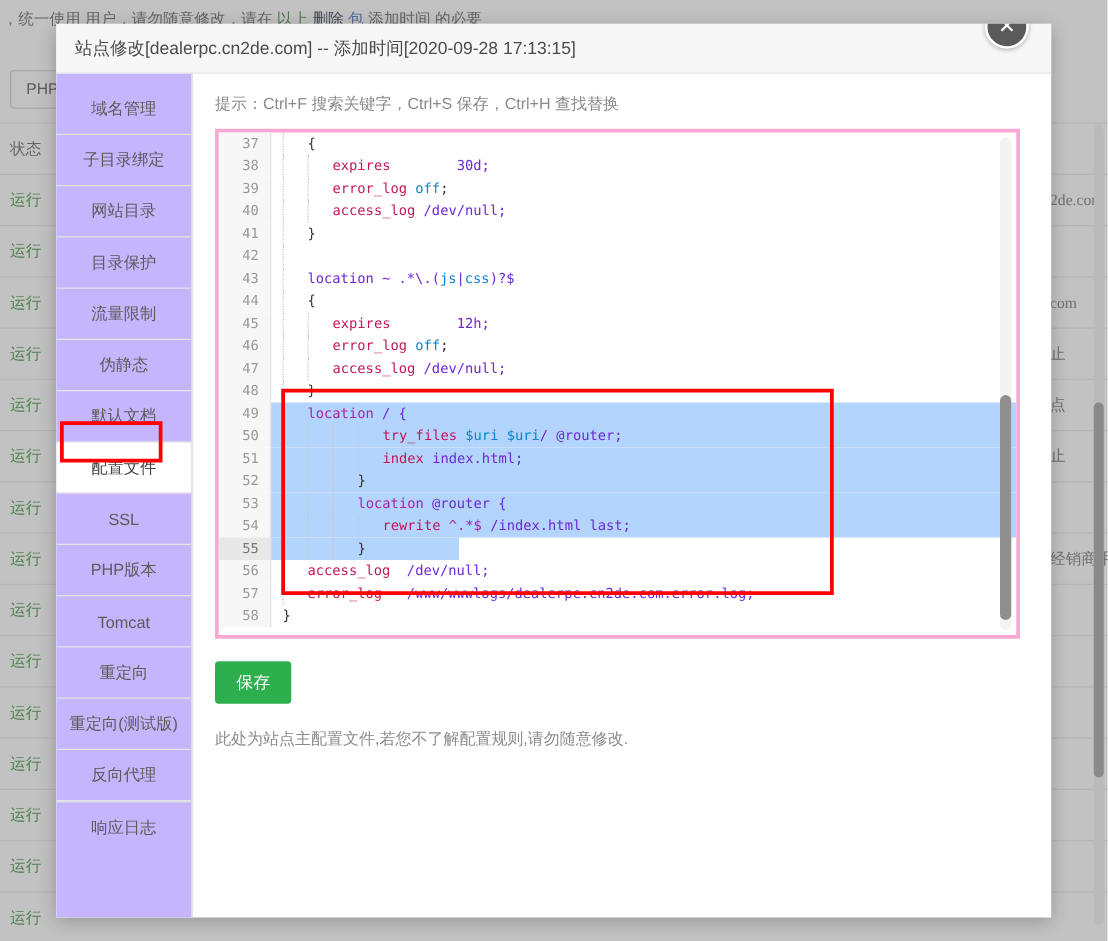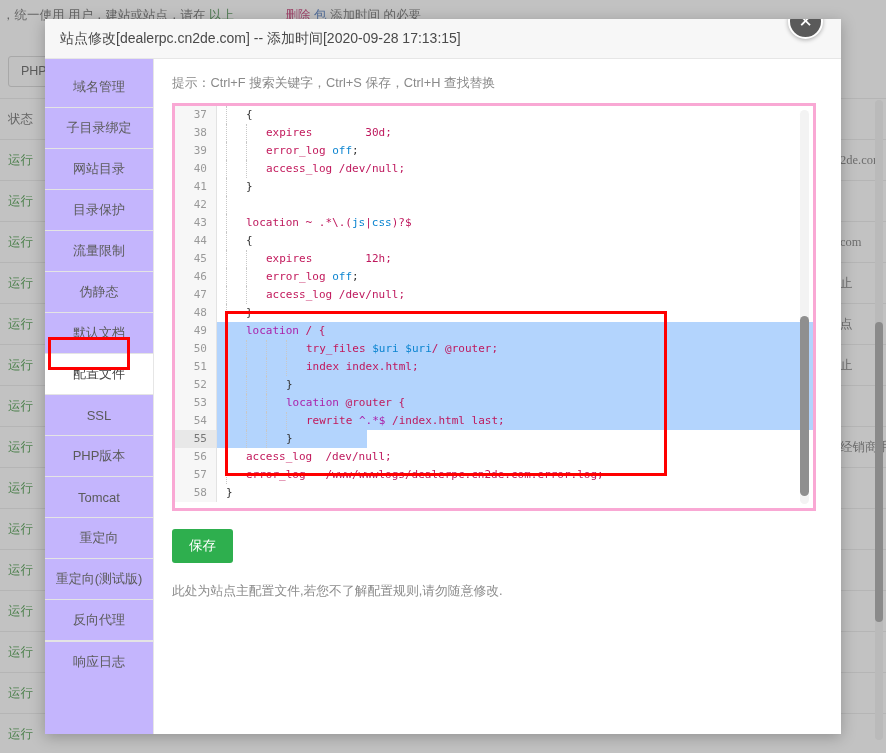--- a/index.html
+++ b/index.html
@@ -28,21 +28,21 @@
     width: 886px; height: 30px;
     background: #ffffff;
     font-size: 12.5px;
     color: #555;
     white-space: nowrap;
     padding: 7px 0 0 2px;
     box-sizing: border-box;
   }
   .bg-topbar .kw-green { color: #2e7d32; }
   .bg-topbar .kw-blue  { color: #2a5db0; }
-  .bg-topbar .kw-red   { color: #be185d; margin-left: 48px; }
+  .bg-topbar .kw-red   { color: #0f172a; }
 
   .bg-btn {
     position: absolute;
     top: 56px; left: 8px;
     border: 1px solid #cfcfcf;
     border-radius: 3px;
     background: #fdfdfd;
     color: #444;
     font-size: 12.5px;
     padding: 6px 12px;
@@ -239,21 +239,21 @@
   }
   .guide {
     position: absolute;
     top: 0; bottom: 0;
     width: 1px;
     border-left: 1px dotted #c8c8c8;
   }
   .tok-kw    { color: #aa22aa; }
   .tok-dir   { color: #c2185b; }
   .tok-var   { color: #0b84d0; }
-  .tok-num   { color: #be185d; }
+  .tok-num   { color: #6d28d9; }
   .tok-punct { color: #333; }
 
   #editor-redbox {
     position: absolute;
     left: 50px; top: 205px;
     width: 442px; height: 165px;
     border: 3px solid #ff0000;
     box-sizing: border-box;
     pointer-events: none;
     z-index: 20;
@@ -294,21 +294,21 @@
     white-space: nowrap;
   }
 </style>
 </head>
 <body>
 
 <div id="background-page">
 
   <div class="bg-topbar">
     <span>，统一使用</span>
-    <span>用户，建站或站点，请在</span>
+    <span>用户，请勿随意修改，请在</span>
     <span class="kw-green">以上</span>
     <span class="kw-red">删除</span>
     <span class="kw-blue">包</span>
     <span>添加时间</span>
     <span>的必要</span>
   </div>
 
   <div class="bg-btn">PHP命</div>
 
   <table class="bg-table">

